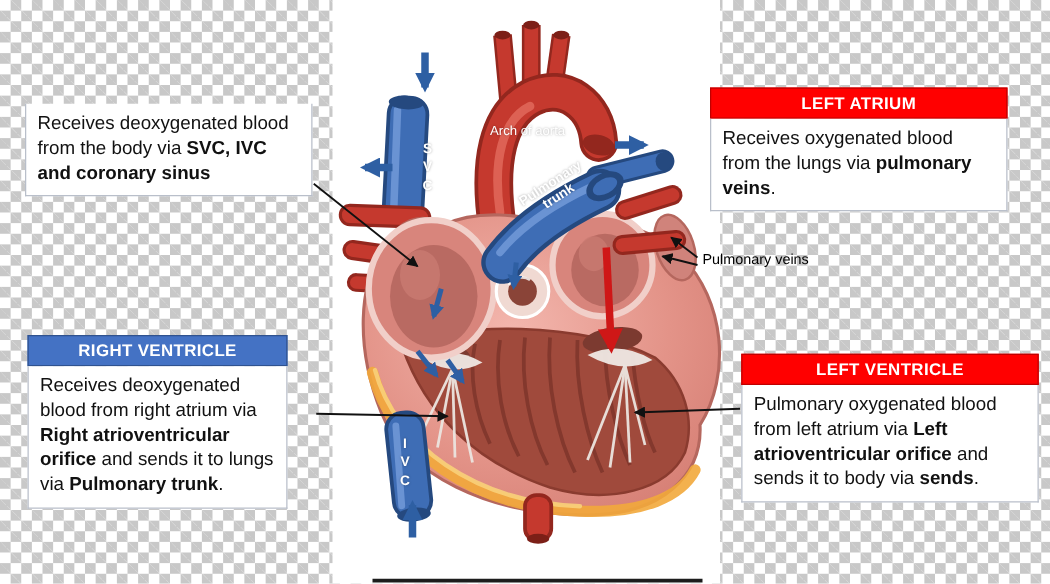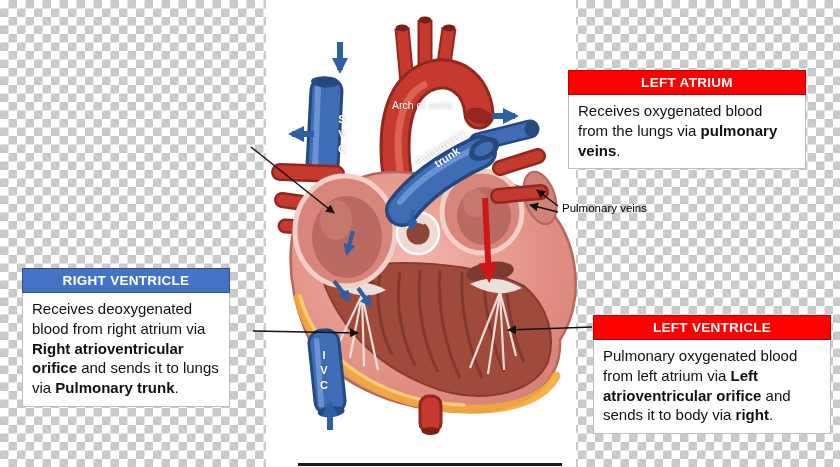--- a/index.html
+++ b/index.html
@@ -226,36 +226,39 @@
       </marker>
     </defs>
     <line x1="251" y1="147" x2="334" y2="213" stroke="#111" stroke-width="1.5" marker-end="url(#mBlack)"></line>
     <line x1="253" y1="331" x2="358" y2="333" stroke="#111" stroke-width="1.5" marker-end="url(#mBlack)"></line>
     <line x1="592" y1="327" x2="508" y2="330" stroke="#111" stroke-width="1.5" marker-end="url(#mBlack)"></line>
     <line x1="558" y1="206" x2="537" y2="190" stroke="#111" stroke-width="1.5" marker-end="url(#mBlack)"></line>
     <line x1="558" y1="212" x2="530" y2="205" stroke="#111" stroke-width="1.5" marker-end="url(#mBlack)"></line>
   </svg>
 
   <div class="abs callout" style="left:20px;top:83px;width:230px;">
+    <div class="callout-body">
+      <span>Receives deoxygenated blood from the body via </span><b>SVC, IVC and coronary sinus</b>
+    </div>
   </div>
 
   <div class="abs callout" style="left:548px;top:70px;width:238px;padding-left:20px;">
     <div class="callout-header red">LEFT ATRIUM</div>
     <div class="callout-body">
       <span>Receives oxygenated blood from the lungs via </span><b>pulmonary veins</b><span>.</span>
     </div>
   </div>
 
   <div class="abs callout" style="left:22px;top:268px;width:208px;">
     <div class="callout-header blue">RIGHT VENTRICLE</div>
     <div class="callout-body">
       <span>Receives deoxygenated blood from right atrium via </span><b>Right atrioventricular orifice</b><span> and sends it to lungs via </span><b>Pulmonary trunk</b><span>.</span>
     </div>
   </div>
 
-  <div class="abs callout" style="left:593px;top:283px;width:238px;margin-top:32px;">
+  <div class="abs callout" style="left:593px;top:283px;width:238px;">
     <div class="callout-header red">LEFT VENTRICLE</div>
     <div class="callout-body">
-      <span>Pulmonary oxygenated blood from left atrium via </span><b>Left atrioventricular orifice</b><span> and sends it to body via </span><b>right</b><span>.</span>
+      <span>Pulmonary oxygenated blood from left atrium via </span><b>Left atrioventricular orifice</b><span> and sends it to body via </span><b>sends</b><span>.</span>
     </div>
   </div>
 
 </div>
 
 </body></html>

